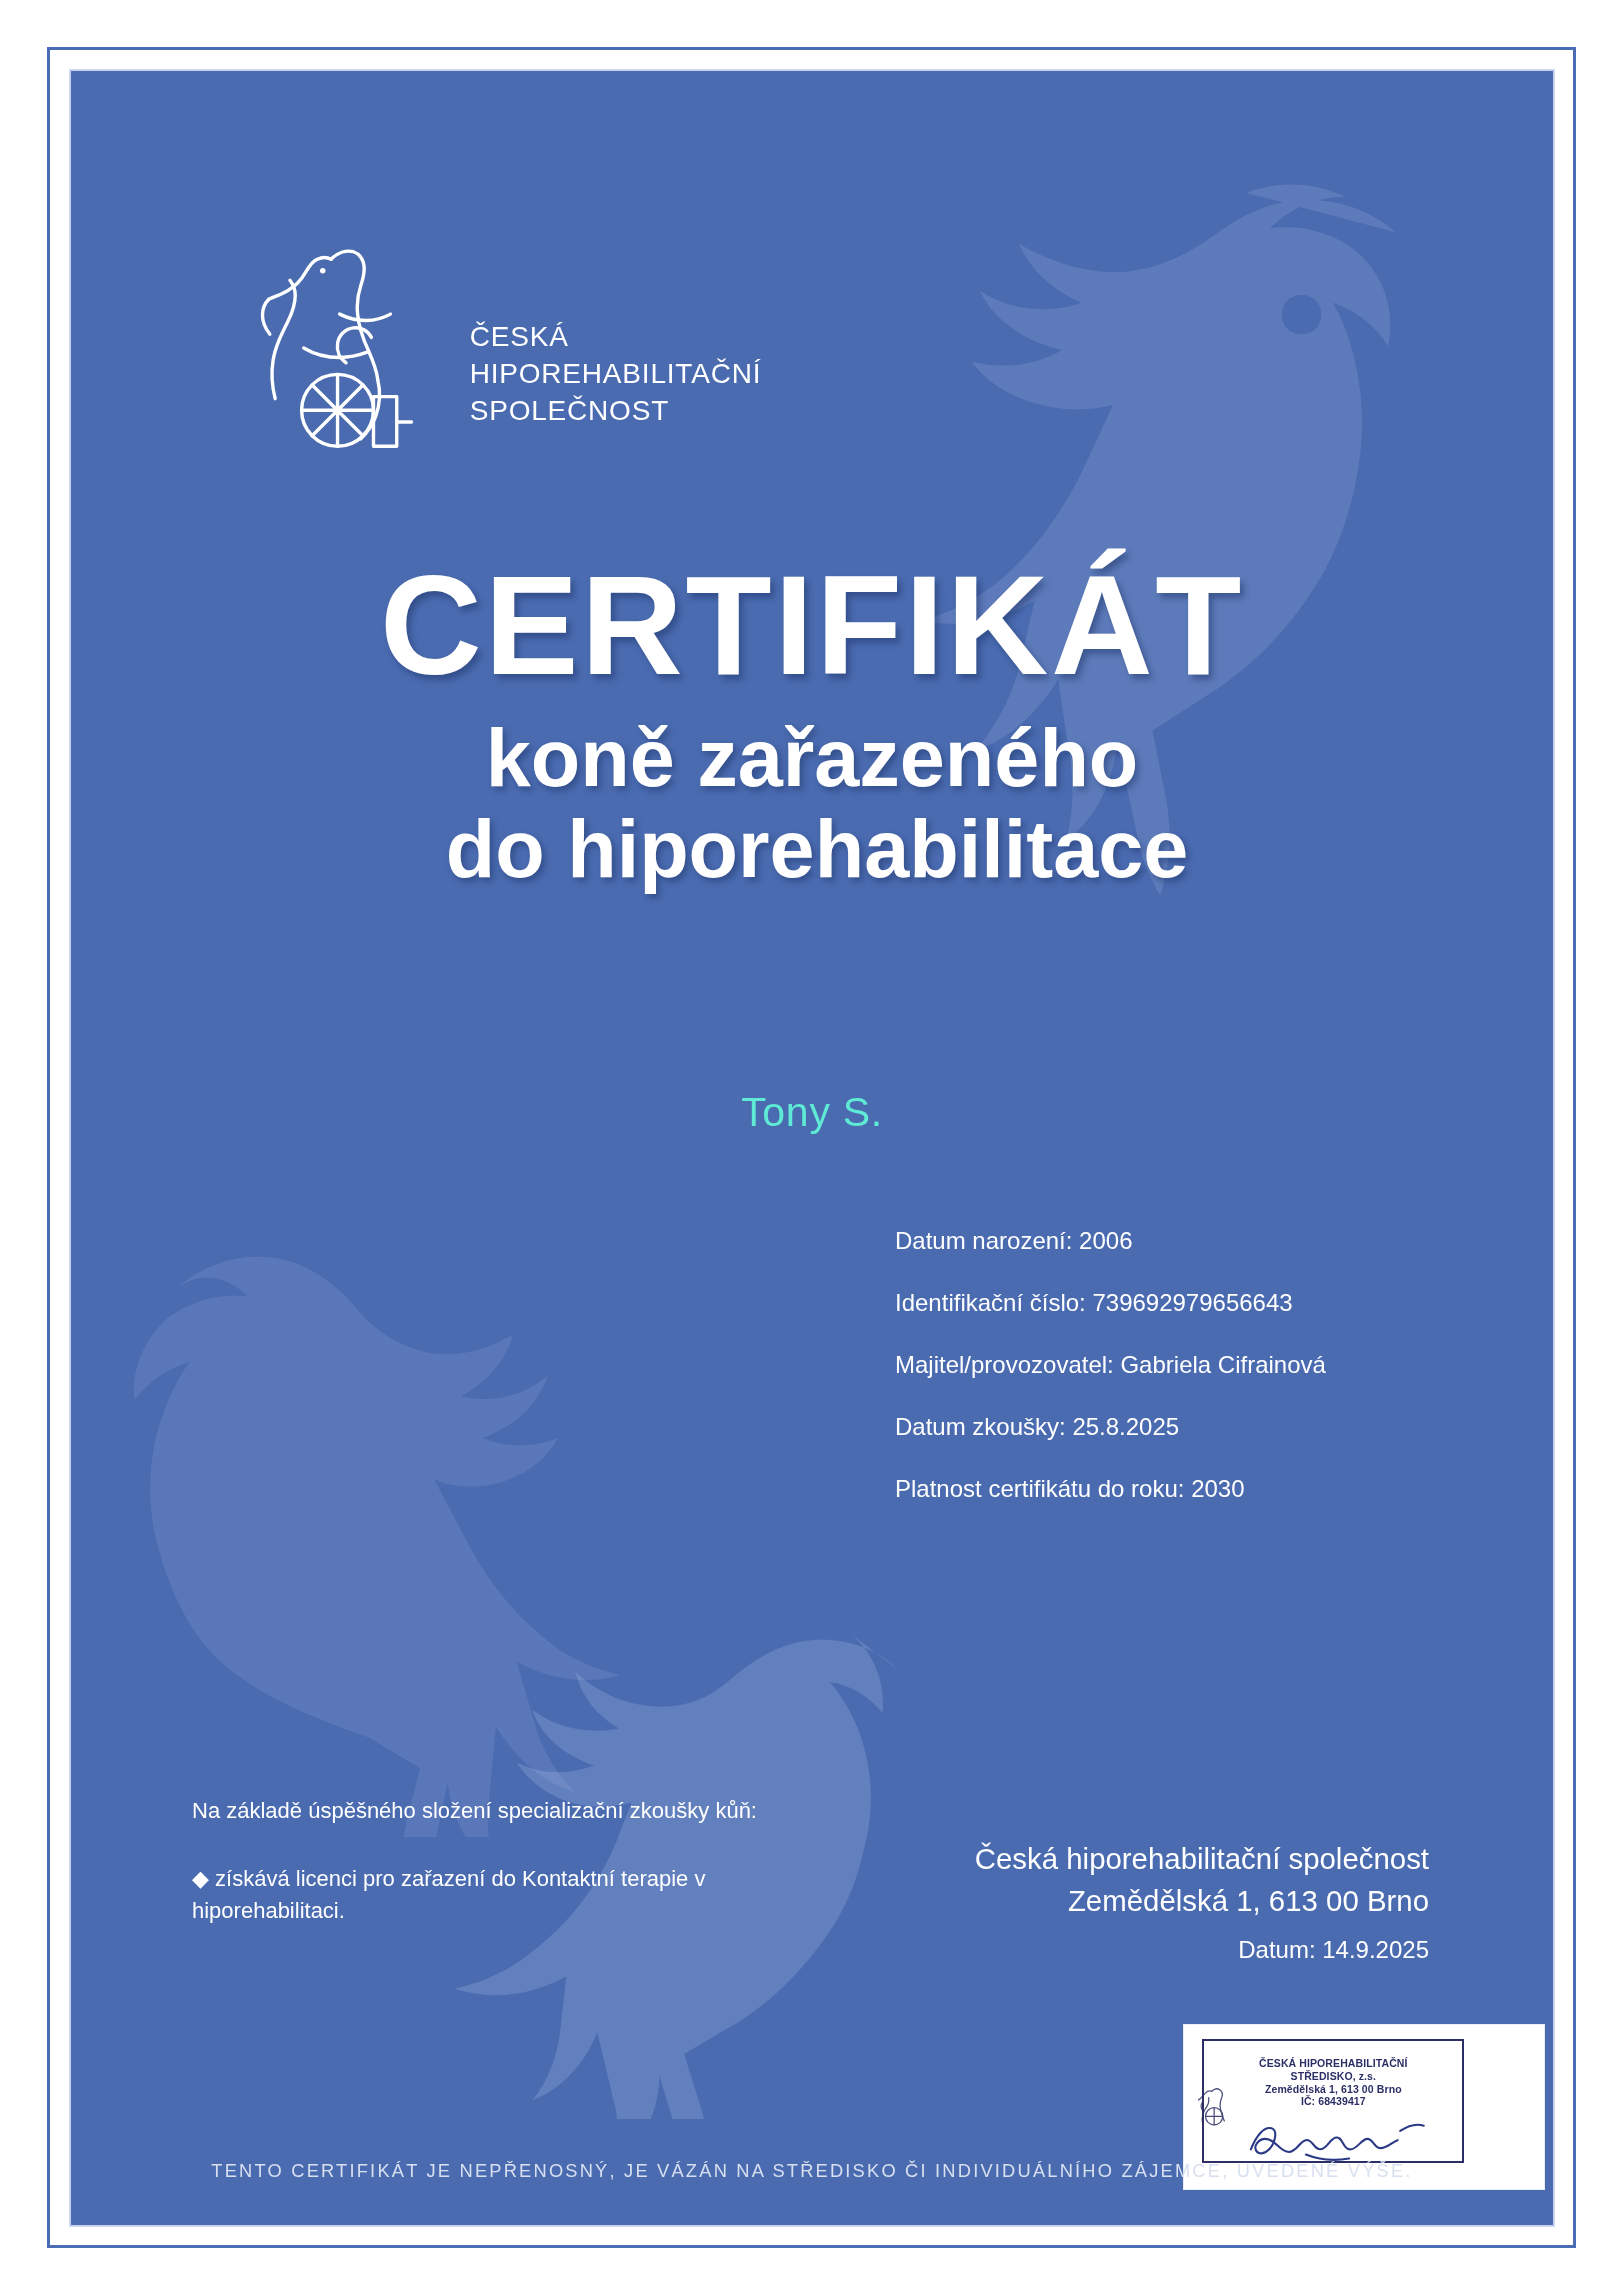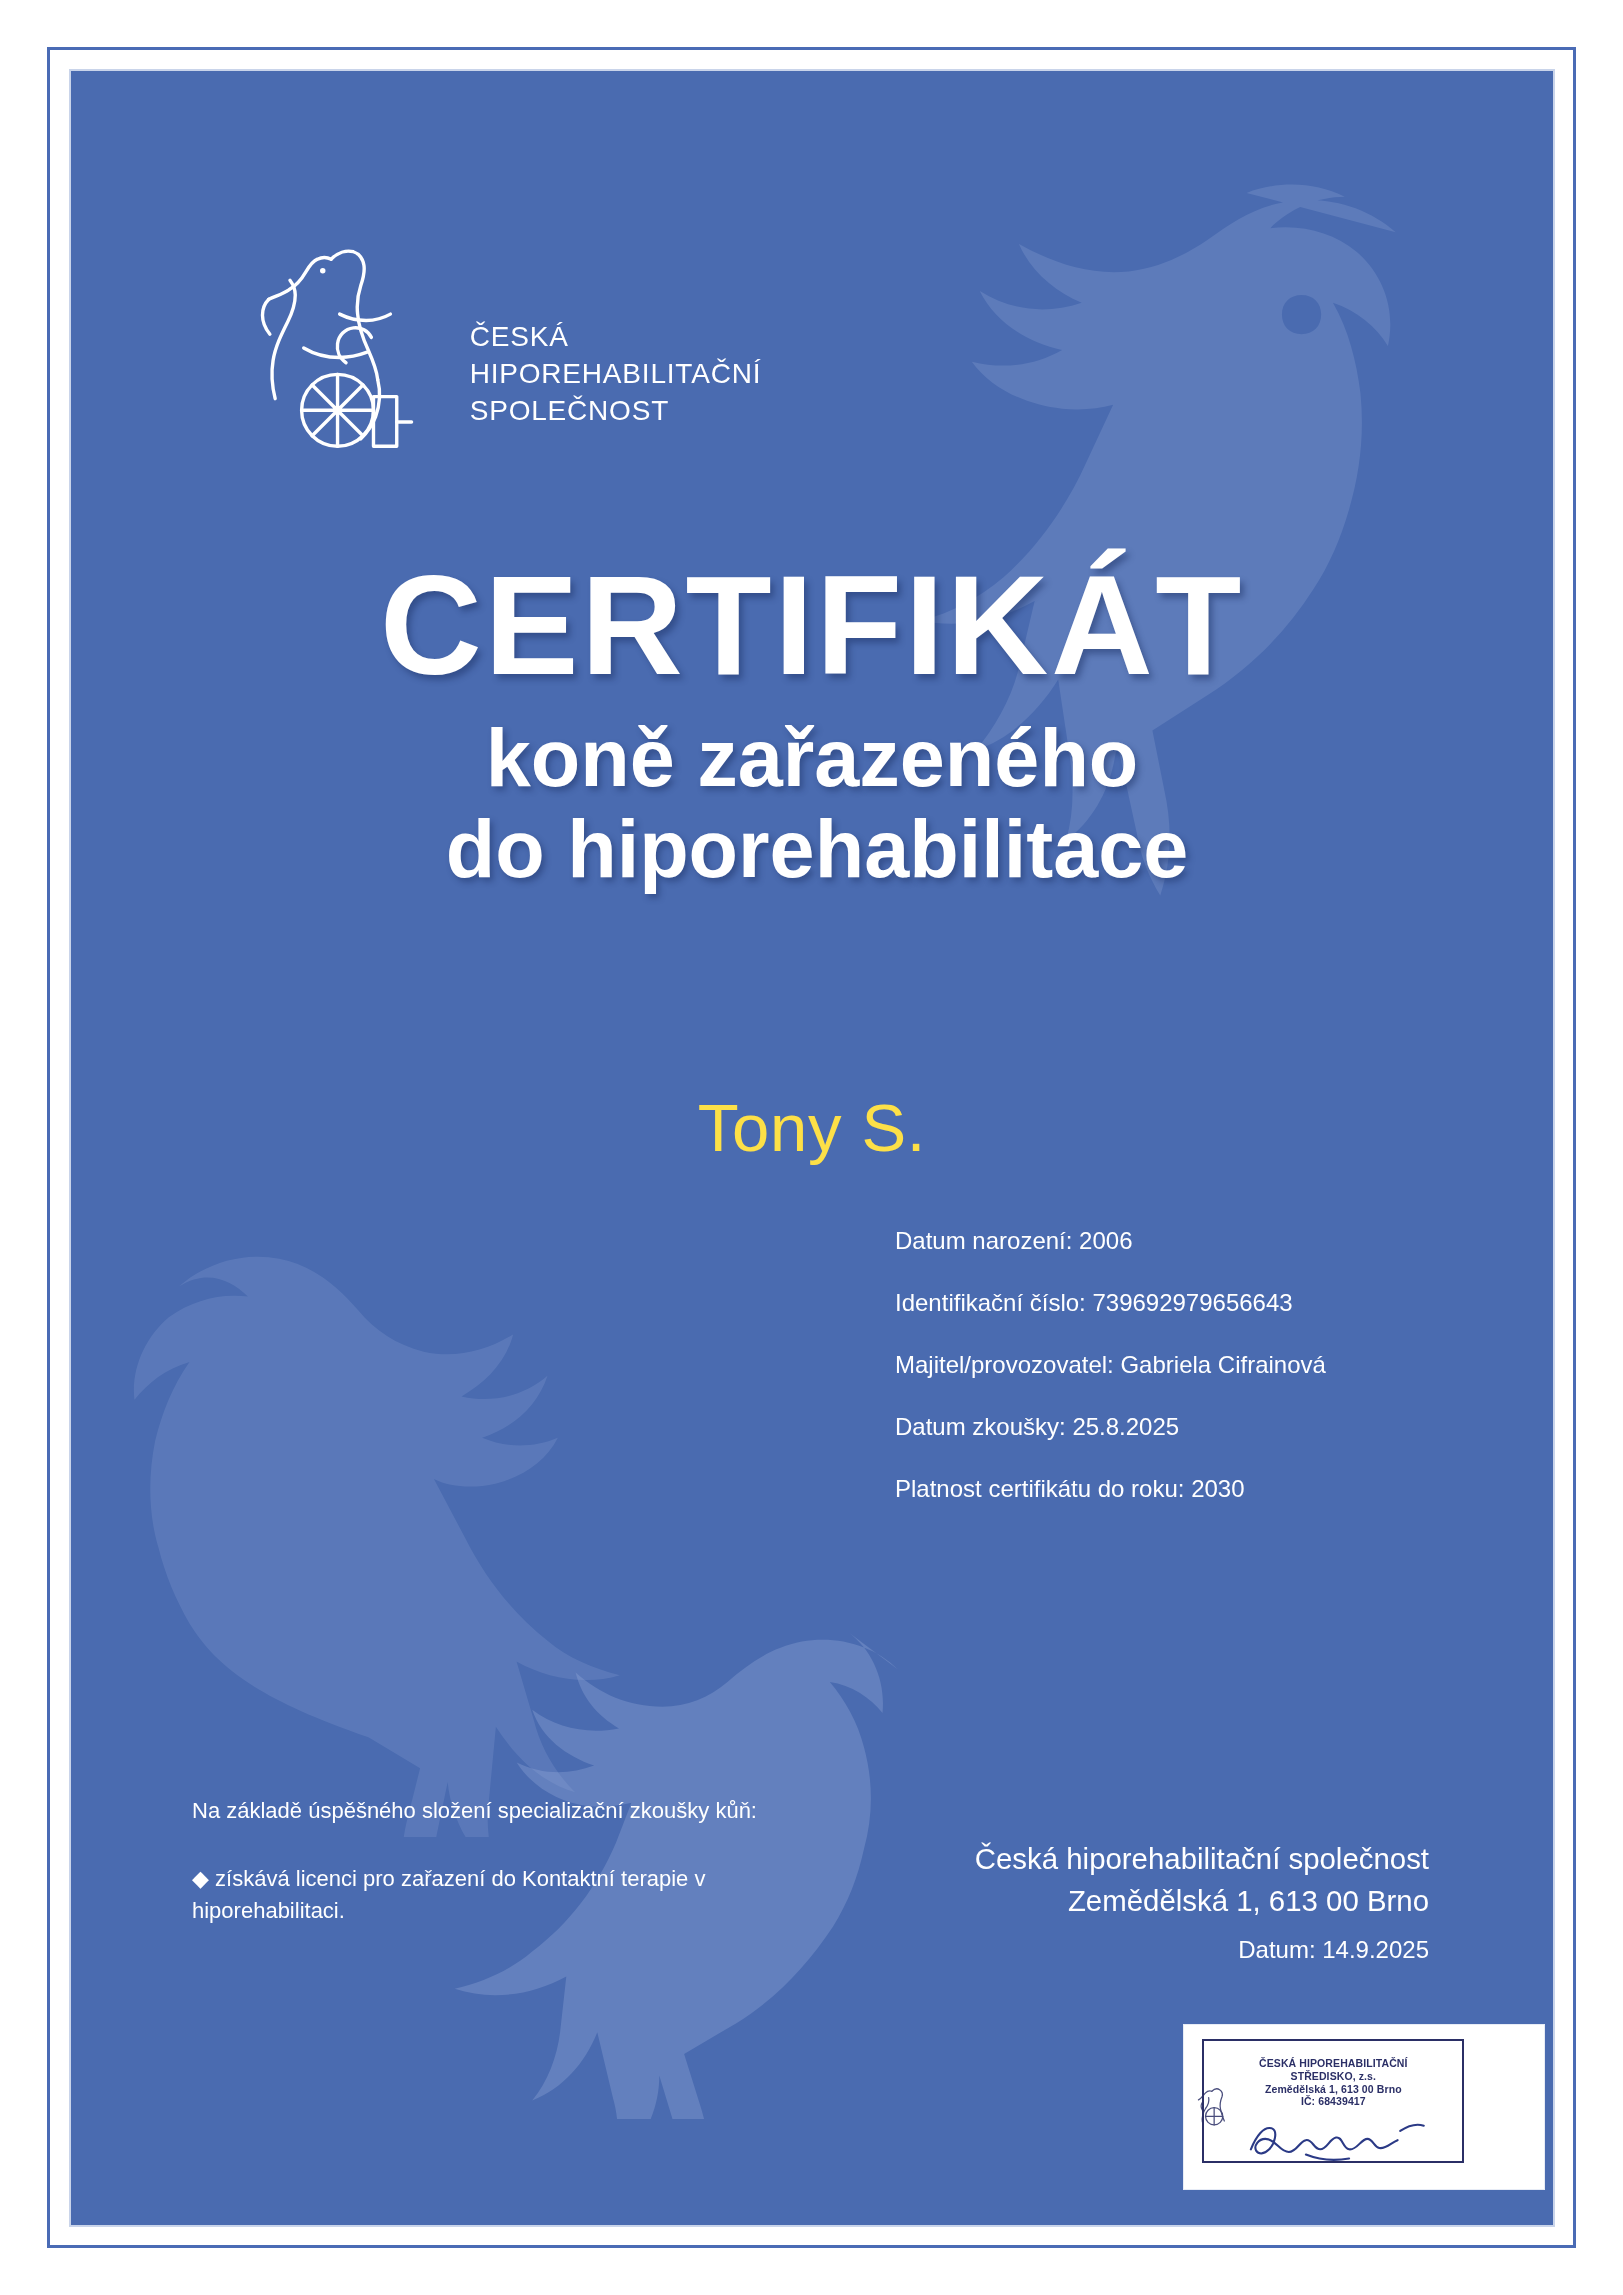--- a/index.html
+++ b/index.html
@@ -112,22 +112,22 @@
     text-shadow: 3.3px 3.9px 5.9px rgba(25,45,95,0.45);
     padding-left: 10px;
   }
 
   .horse-name {
     position: absolute;
     left: 0;
     right: 0;
     top: 1018px;
     text-align: center;
-    color: #fde047;
-    font-size: 67px;
+    color: #5eead4;
+    font-size: 41px;
     letter-spacing: 0.7px;
   }
 
   
   .details {
     position: absolute;
     left: 804px;
     top: 1158px;
     color: #ffffff;
     font-size: 24px;
@@ -336,16 +336,17 @@
       </svg>
       <svg class="signature" viewBox="0 0 200 45">
         <g fill="none" stroke="#2b3a86" stroke-width="1.6" stroke-linecap="round">
           <path d="M6 30c4-10 10-18 16-16 5 2 2 12-2 16-4 4-8 4-10 1-2-4 2-9 7-9 8 0 11 10 18 10 6 0 8-8 13-9 5-1 6 7 11 7 5 0 7-8 12-9 5-1 5 8 10 9 6 1 9-8 14-8 4 0 5 6 9 7 5 1 9-4 14-6"></path>
           <path d="M48 34c10 4 22 5 33 3"></path>
           <path d="M120 16c6-4 12-6 18-4"></path>
         </g>
       </svg>
     </div>
 
+    <div class="footer">TENTO CERTIFIKÁT JE NEPŘENOSNÝ, JE VÁZÁN NA STŘEDISKO ČI INDIVIDUÁLNÍHO ZÁJEMCE, UVEDENÉ VÝŠE.</div>
 
   </div>
 </div>
 
 
 </body></html>

